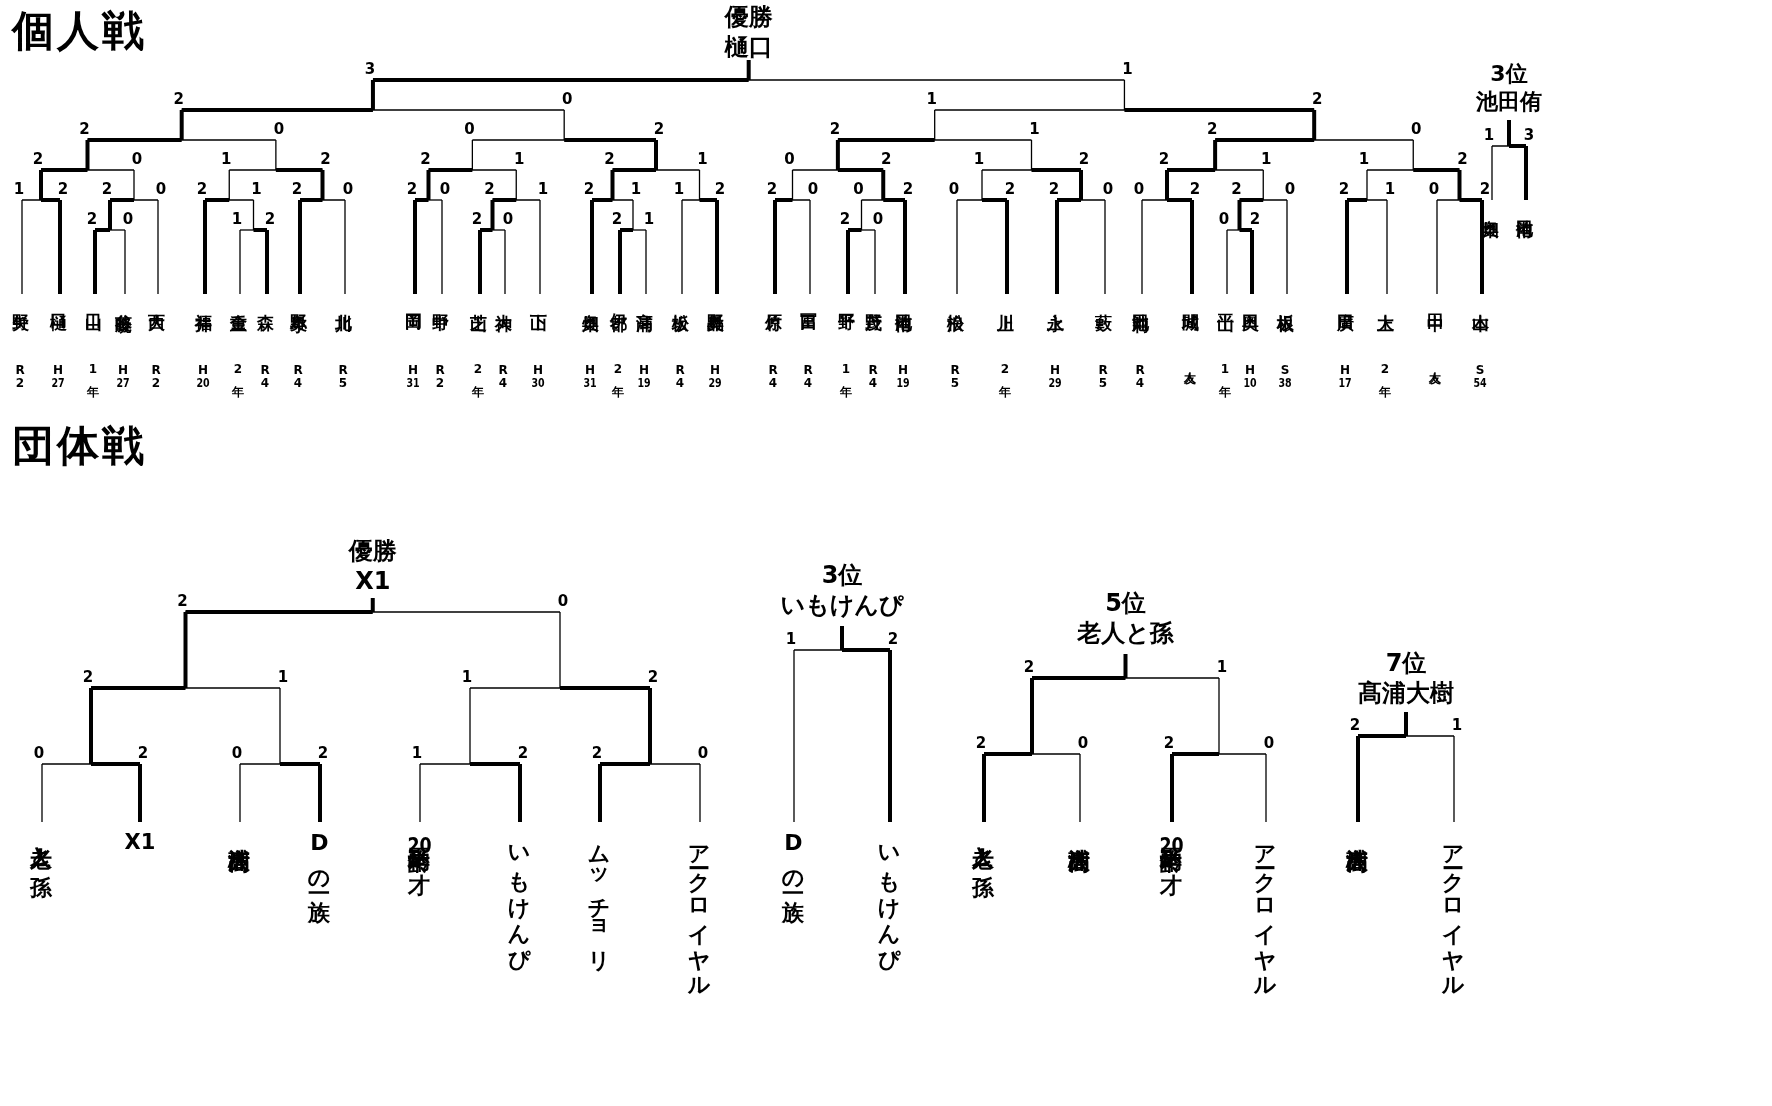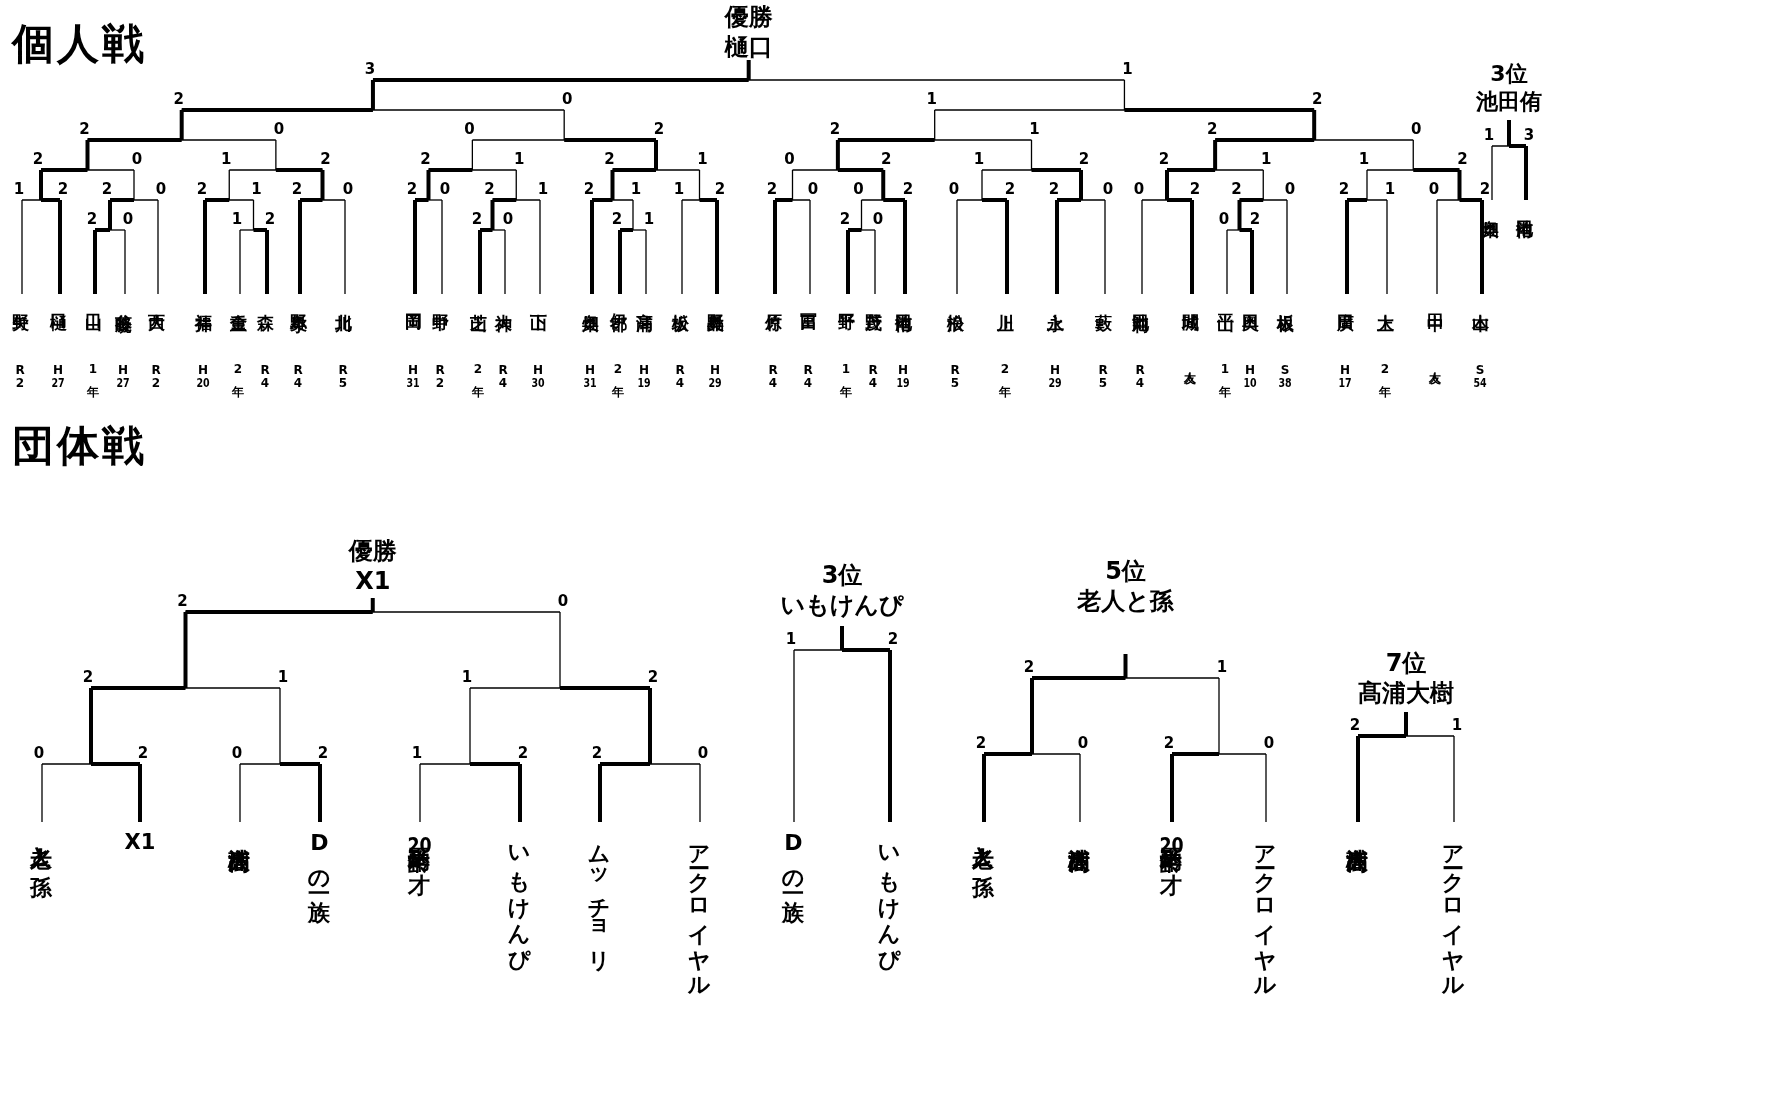--- a/index.html
+++ b/index.html
@@ -326,21 +326,21 @@
       <line x1="1125.5" y1="678" x2="1125.5" y2="654" stroke="#000" stroke-width="4"></line>
       <line x1="1358" y1="736" x2="1454" y2="736" stroke="#000" stroke-width="1.3"></line>
       <line x1="1358" y1="736" x2="1406" y2="736" stroke="#000" stroke-width="4"></line>
       <line x1="1358" y1="736" x2="1358" y2="822" stroke="#000" stroke-width="4"></line>
       <text x="1355" y="730" text-anchor="middle" class="score">2</text>
       <line x1="1454" y1="736" x2="1454" y2="822" stroke="#000" stroke-width="1.3"></line>
       <text x="1457" y="730" text-anchor="middle" class="score">1</text>
       <line x1="1406" y1="736" x2="1406" y2="712" stroke="#000" stroke-width="4"></line>
     </svg>
 
-  <div class="title" id="ind-title" style="top:16px">個人戦</div>
+  <div class="title" id="ind-title" style="top:3px">個人戦</div>
   <div class="title" id="team-title" style="top:418px">団体戦</div>
 
   <div class="cstack cs24" id="ind-champ" style="top: 2px; left: 748.688px;">
     <div>優勝</div>
     <div>樋口</div>
   </div>
 
   <div class="cstack cs22" id="ind-third" style="top: 60px; left: 1509px;">
     <div>3位</div>
     <div>池田侑</div>
@@ -349,21 +349,21 @@
   <div class="cstack cs24" id="team-champ" style="top: 536px; left: 372.75px;">
     <div>優勝</div>
     <div>X1</div>
   </div>
 
   <div class="cstack cs24" id="team-third" style="top: 560px; left: 842px;">
     <div>3位</div>
     <div>いもけんぴ</div>
   </div>
 
-  <div class="cstack cs24" id="team-fifth" style="top: 556px; left: 1125.5px;">
+  <div class="cstack cs24" id="team-fifth" style="top: 588px; left: 1125.5px;">
     <div>5位</div>
     <div>老人と孫</div>
   </div>
 
   <div class="cstack cs24" id="team-seventh" style="top: 648px; left: 1406px;">
     <div>7位</div>
     <div>髙浦大樹</div>
   </div>
 
   <div id="labels">

